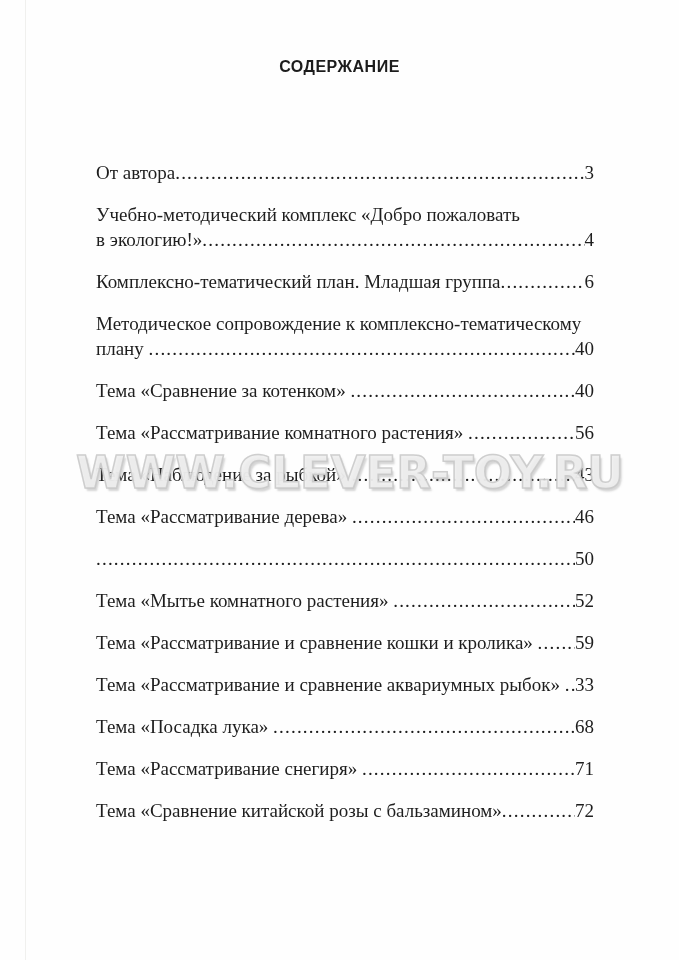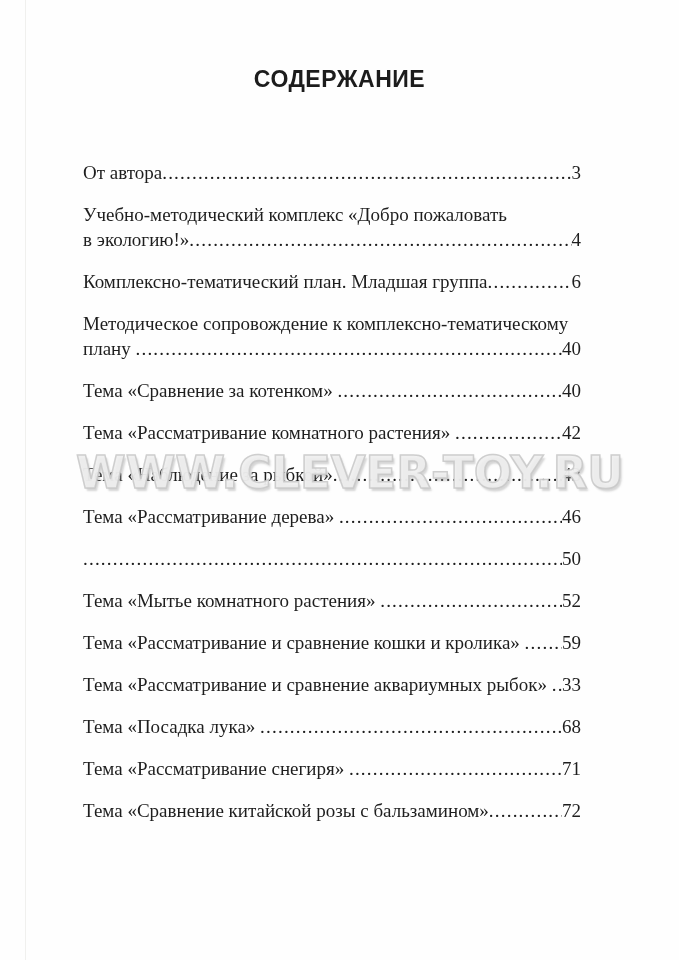--- a/index.html
+++ b/index.html
@@ -21,32 +21,32 @@
     top: 0;
     bottom: 0;
     width: 1px;
     background: #f0f0ee;
   }
   .title {
     position: absolute;
     top: 58px;
     left: 0;
     right: 0;
-    margin: 8px;
+    margin: 0;
     text-align: center;
     font-family: "Liberation Sans", sans-serif;
     font-weight: bold;
-    font-size: 23px;
+    font-size: 16px;
     letter-spacing: 0.5px;
     color: #1c1c1c;
   }
   .toc {
     position: absolute;
     top: 160px;
-    left: 83px;
+    left: 96px;
     width: 498px;
     font-family: "Liberation Serif", serif;
     font-size: 19px;
     line-height: 25px;
     color: #1e1e1e;
   }
   .entry {
     margin-bottom: 17px;
   }
   .entry-line {
@@ -133,21 +133,21 @@
         <div class="entry-row">
           <span class="entry-text">Тема «Сравнение за котенком» </span>
           <span class="dots"></span>
           <span class="pagenum">40</span>
         </div>
       </div>
       <div class="entry">
         <div class="entry-row">
           <span class="entry-text">Тема «Рассматривание комнатного растения» </span>
           <span class="dots"></span>
-          <span class="pagenum">42</span>
+          <span class="pagenum">56</span>
         </div>
       </div>
       <div class="entry">
         <div class="entry-row">
           <span class="entry-text">Тема «Наблюдение за рыбкой»</span>
           <span class="dots"></span>
           <span class="pagenum">43</span>
         </div>
       </div>
       <div class="entry">

